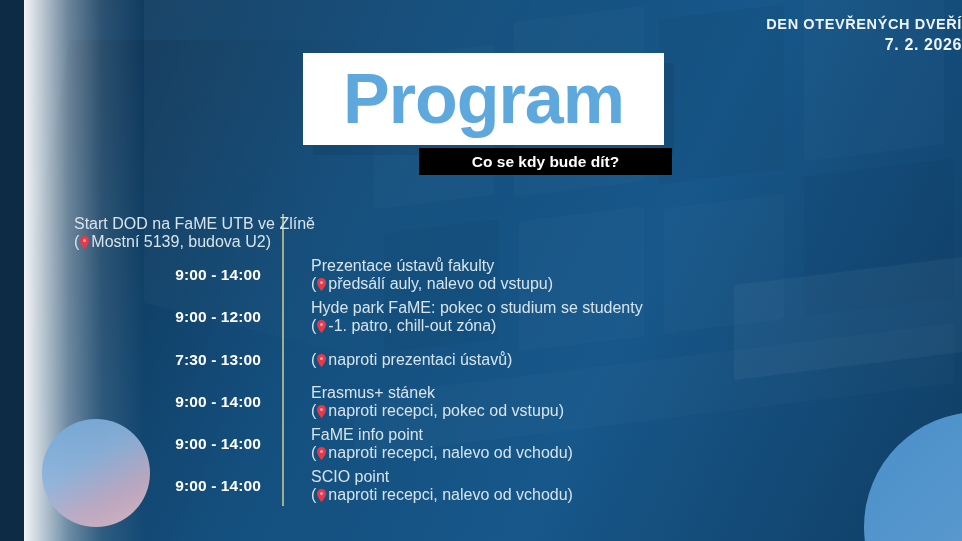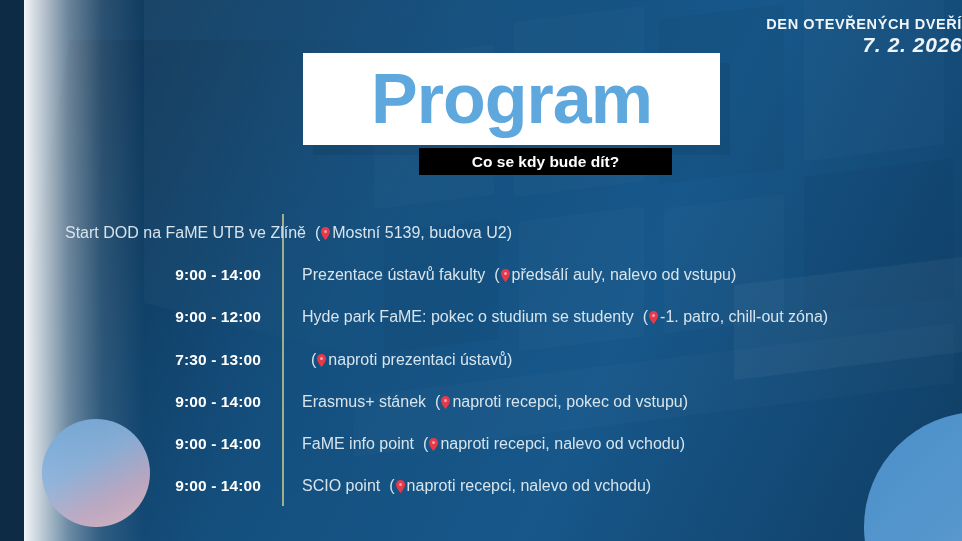--- a/index.html
+++ b/index.html
@@ -90,31 +90,30 @@
     text-align: right;
     color: #eef4f8;
     letter-spacing: .6px;
   }
   .meta .meta-line1 {
     font-size: 14.5px;
     font-weight: 600;
     line-height: 20px;
   }
   .meta .meta-line2 {
-    font-size: 21px;
+    font-size: 16px;
     font-weight: 600;
     line-height: 22px;
-    font-style: italic;
   }
 
   
   .title-box {
     position: absolute;
     left: 279px; top: 53px;
-    width: 417px; height: 92px;
+    width: 361px; height: 92px;
     background: #ffffff;
     display: flex;
     align-items: center;
     justify-content: center;
     box-shadow: 10px 10px 0 rgba(0,0,0,.07);
   }
   .title-text {
     color: #5fa8dd;
     font-size: 70px;
     font-weight: bold;
@@ -164,20 +163,21 @@
     letter-spacing: .1px;
     white-space: nowrap;
   }
   .row-desc {
     margin-left: 41px;
     color: #d7e4ec;
     font-size: 16px;
     white-space: nowrap;
     display: flex;
     align-items: baseline;
+    flex-direction: column;
   }
   .desc-main { }
   .desc-paren {
     margin-left: 9px;
     display: inline-flex;
     align-items: baseline;
   }
   .pin-icon {
     display: inline-block;
     width: 9px;

